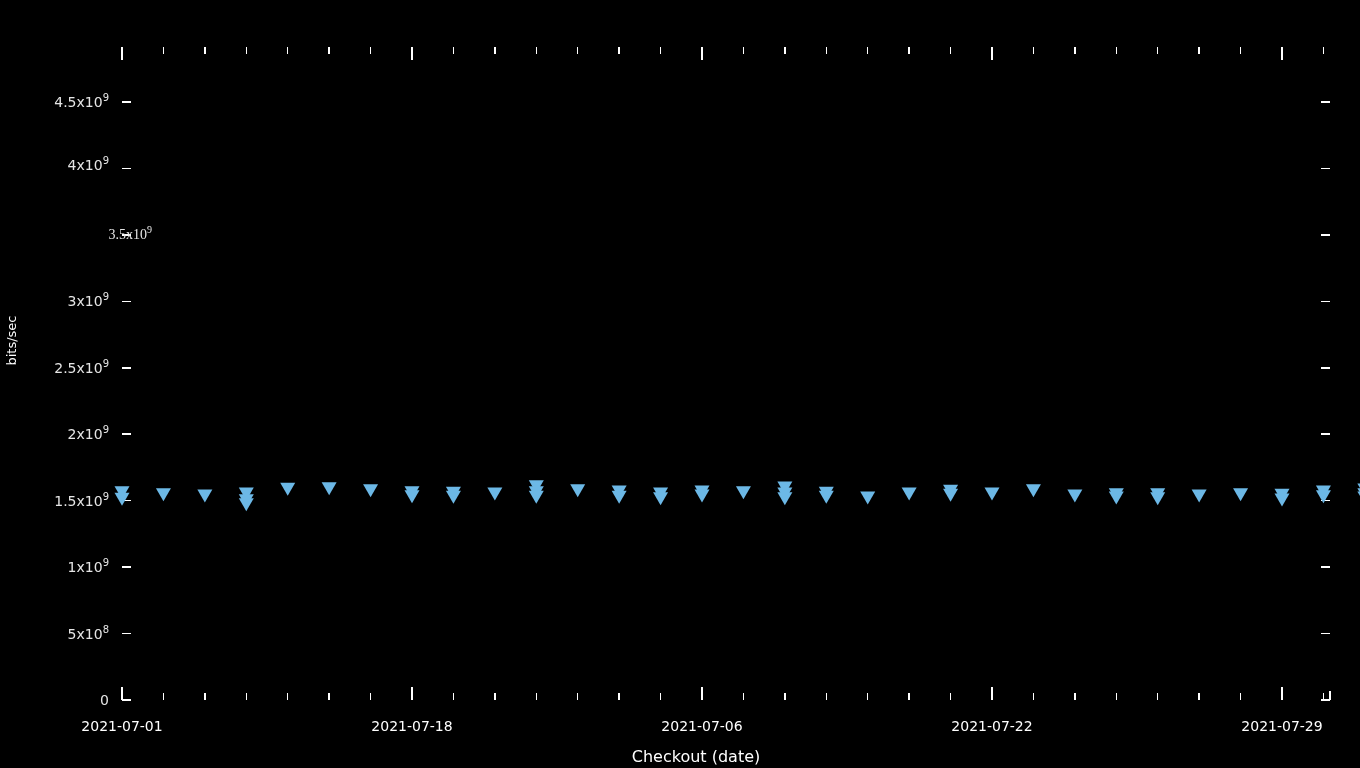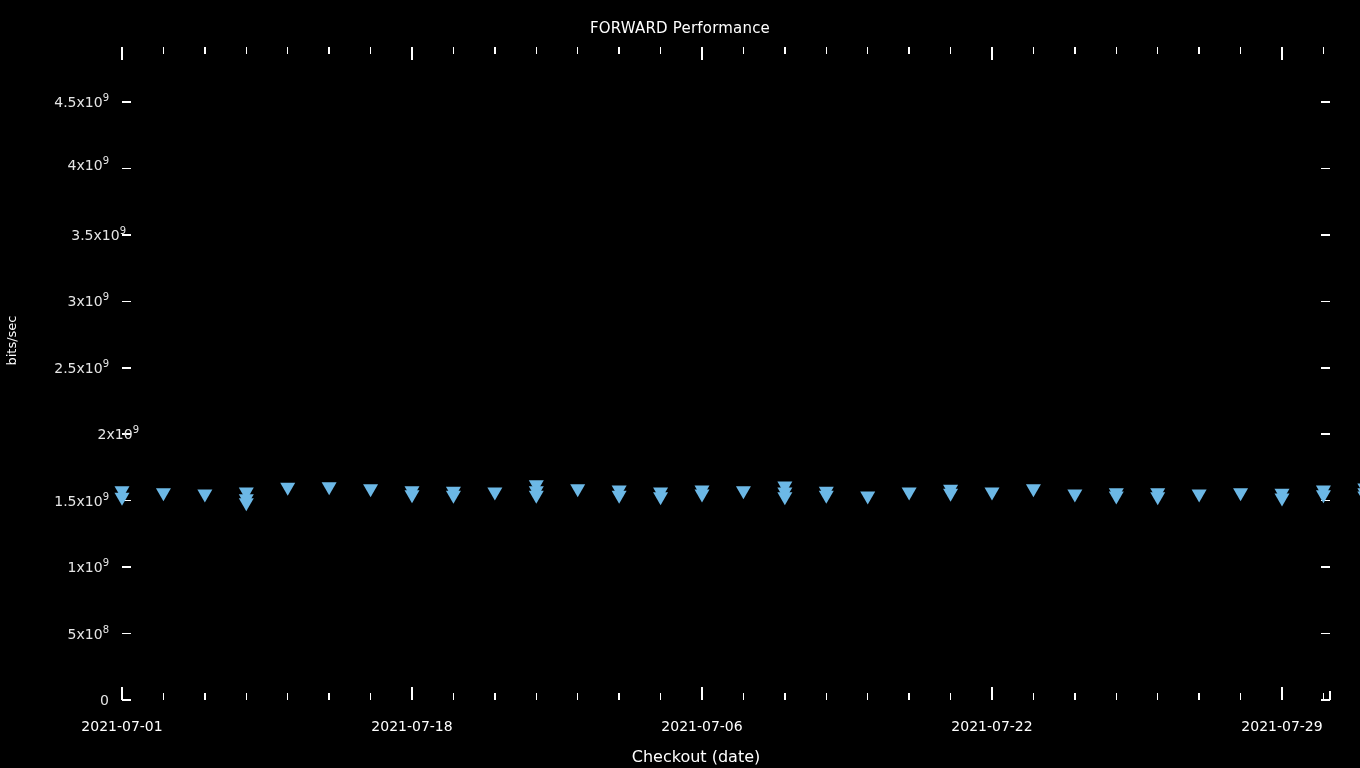--- a/index.html
+++ b/index.html
@@ -79,21 +79,20 @@
     text-align: left;
     white-space: nowrap;
     transform: translateX(-50%);
   }
 </style>
 </head>
 <body>
 
 <div id="figure">
 
-  <div id="chart-title">FORWARD Performance</div>
 
   <div id="ylabel">bits/sec</div>
 
   <div id="xlabel">Checkout (date)</div>
 
   <svg id="plot-svg" width="1360" height="768">
       <line x1="122" y1="700" x2="122" y2="691" stroke="#ffffff" stroke-width="1.6" shape-rendering="crispEdges"></line>
       <line x1="122" y1="700" x2="131" y2="700" stroke="#ffffff" stroke-width="1.6" shape-rendering="crispEdges"></line>
       <line x1="1330" y1="700" x2="1330" y2="691" stroke="#ffffff" stroke-width="1.6" shape-rendering="crispEdges"></line>
       <line x1="1321" y1="700" x2="1330" y2="700" stroke="#ffffff" stroke-width="1.6" shape-rendering="crispEdges"></line>
@@ -230,24 +229,24 @@
         <polygon points="1398.7857142857144,486.1933333333334 1413.7857142857144,486.1933333333334 1406.2857142857144,499.1933333333334" fill="#6cb8e6"></polygon>
         <polygon points="1398.7857142857144,490.84444444444443 1413.7857142857144,490.84444444444443 1406.2857142857144,503.84444444444443" fill="#6cb8e6"></polygon>
       </g>
     </svg>
 
   <div id="ytick-labels">
       <div class="ytick-label" style="right: 1251px; top: 700px;">0</div>
       <div class="ytick-label" style="right: 1251px; top: 633.556px;"><span>5x10</span><sup>8</sup></div>
       <div class="ytick-label" style="right: 1251px; top: 567.111px; margin-left: 44px;"><span>1x10</span><sup>9</sup></div>
       <div class="ytick-label" style="right: 1251px; top: 500.667px;"><span>1.5x10</span><sup>9</sup></div>
-      <div class="ytick-label" style="right: 1221px; top: 434.222px;"><span>2x10</span><sup>9</sup></div>
+      <div class="ytick-label" style="right: 1251px; top: 434.222px;"><span>2x10</span><sup>9</sup></div>
       <div class="ytick-label" style="right: 1251px; top: 367.778px;"><span>2.5x10</span><sup>9</sup></div>
       <div class="ytick-label" style="right: 1251px; top: 301.333px;"><span>3x10</span><sup>9</sup></div>
-      <div class="ytick-label" style="right: 1234px; top: 234.889px;"><span>3.5x10</span><sup>9</sup></div>
+      <div class="ytick-label" style="right: 1208px; top: 234.889px; font-family: Liberation Serif, serif;"><span>3.5x10</span><sup>9</sup></div>
       <div class="ytick-label" style="right: 1251px; top: 165px;"><span>4x10</span><sup>9</sup></div>
       <div class="ytick-label" style="right: 1251px; top: 102px;"><span>4.5x10</span><sup>9</sup></div>
     </div>
   <div id="xtick-labels">
       <div class="xtick-label" style="left: 122px; top: 718px;">2021-07-01</div>
       <div class="xtick-label" style="left: 412px; top: 718px;">2021-07-18</div>
       <div class="xtick-label" style="left: 702px; top: 718px;">2021-07-06</div>
       <div class="xtick-label" style="left: 992px; top: 718px;">2021-07-22</div>
       <div class="xtick-label" style="left: 1282px; top: 718px;">2021-07-29</div>
     </div>

